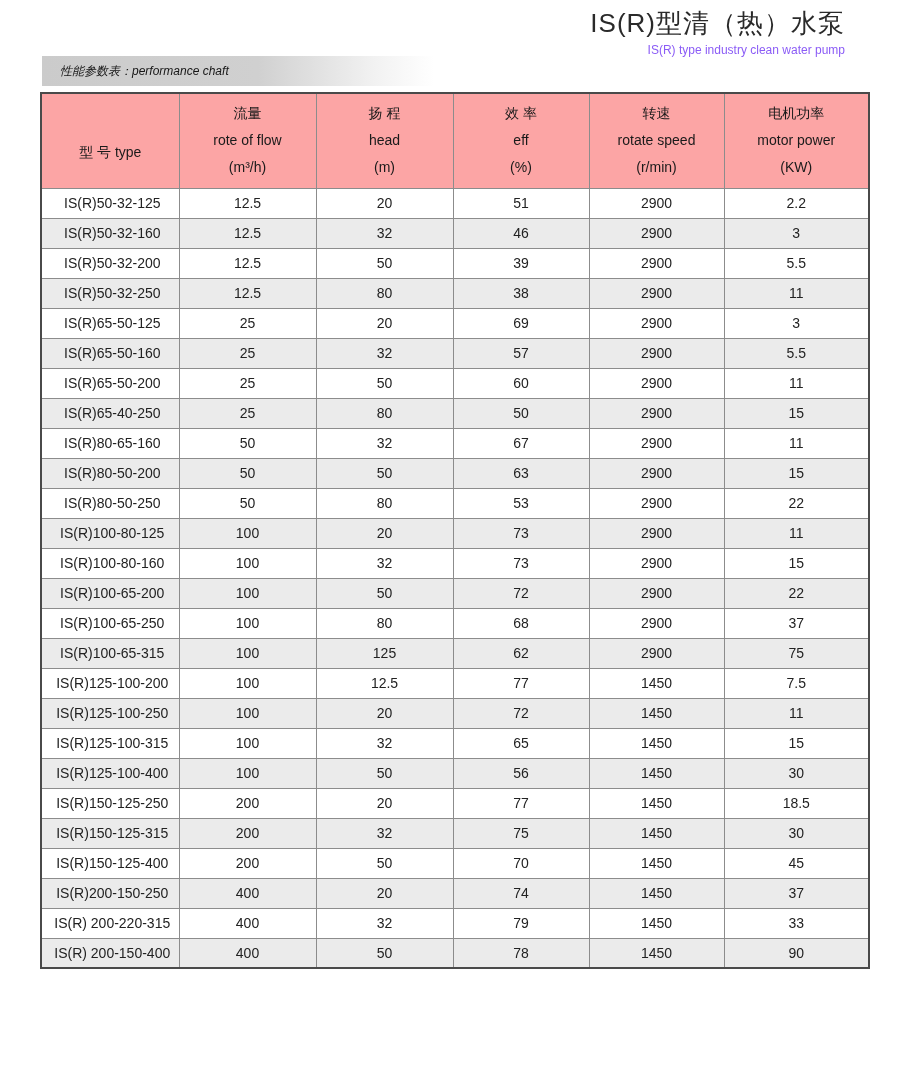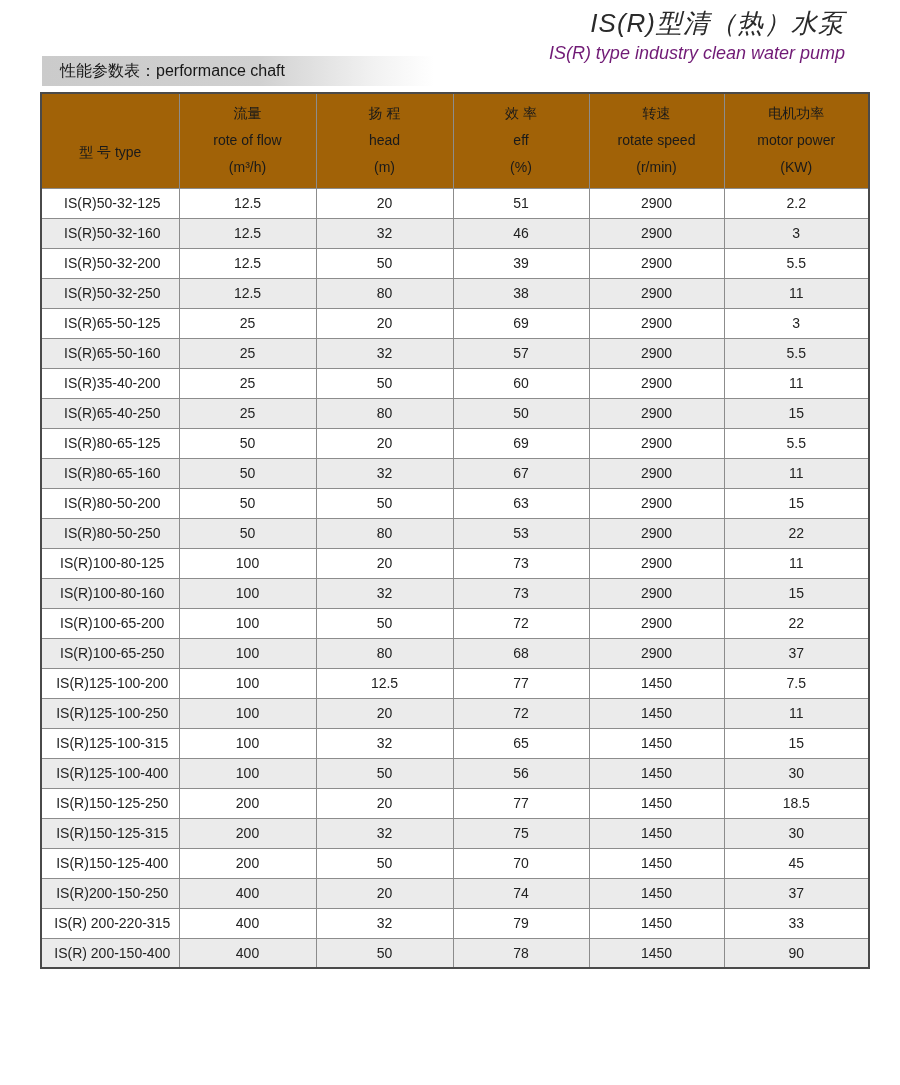--- a/index.html
+++ b/index.html
@@ -9,62 +9,62 @@
     height: 1085px;
     position: relative;
     font-family: "Liberation Sans", "DejaVu Sans", sans-serif;
     color: #1f1f1f;
   }
   .page-header {
     position: absolute;
     top: 6px;
     right: 55px;
     text-align: right;
-    font-style: italic;
   }
   .title-zh {
     font-size: 26px;
     letter-spacing: 1px;
     color: #2a2a2a;
   }
   .title-en {
-    font-size: 18px;
+    font-size: 12px;
     margin-top: 2px;
-    color: #701a75;
+    color: #8b5cf6;
   }
   .section-bar {
     position: absolute;
     left: 42px;
     top: 56px;
     width: 392px;
     height: 30px;
     background: linear-gradient(90deg, #cbcbcb 0%, #d0d0d0 55%, #f2f2f2 85%, #ffffff 100%);
     display: flex;
     align-items: center;
     padding-left: 18px;
-    font-size: 16px;
+    font-size: 12px;
     color: #161616;
+    font-style: italic;
   }
   table.perf {
     position: absolute;
     left: 40px;
     top: 92px;
     width: 828px;
     border-collapse: collapse;
     table-layout: fixed;
     border: 2px solid #4a4a4a;
     font-size: 14px;
   }
   table.perf th, table.perf td {
     border: 1px solid #8c8c8c;
     text-align: center;
     vertical-align: middle;
   }
   thead th {
-    background: #a16207;
+    background: #fca5a5;
     height: 95px;
     font-weight: normal;
     font-size: 14px;
     color: #1a1a1a;
   }
   thead th .hline { line-height: 27px; }
   th.th-type {
     text-align: left;
     vertical-align: middle;
   }
@@ -176,44 +176,36 @@
       </tr>
       <tr>
         <td class="model-cell">IS(R)65-50-160</td>
         <td>25</td>
         <td>32</td>
         <td>57</td>
         <td>2900</td>
         <td>5.5</td>
       </tr>
       <tr>
-        <td class="model-cell">IS(R)35-40-200</td>
+        <td class="model-cell">IS(R)65-50-200</td>
         <td>25</td>
         <td>50</td>
         <td>60</td>
         <td>2900</td>
         <td>11</td>
       </tr>
       <tr>
         <td class="model-cell">IS(R)65-40-250</td>
         <td>25</td>
         <td>80</td>
         <td>50</td>
         <td>2900</td>
         <td>15</td>
       </tr>
       <tr>
-        <td class="model-cell">IS(R)80-65-125</td>
-        <td>50</td>
-        <td>20</td>
-        <td>69</td>
-        <td>2900</td>
-        <td>5.5</td>
-      </tr>
-      <tr>
         <td class="model-cell">IS(R)80-65-160</td>
         <td>50</td>
         <td>32</td>
         <td>67</td>
         <td>2900</td>
         <td>11</td>
       </tr>
       <tr>
         <td class="model-cell">IS(R)80-50-200</td>
         <td>50</td>
@@ -254,20 +246,28 @@
         <td>2900</td>
         <td>22</td>
       </tr>
       <tr>
         <td class="model-cell">IS(R)100-65-250</td>
         <td>100</td>
         <td>80</td>
         <td>68</td>
         <td>2900</td>
         <td>37</td>
+      </tr>
+      <tr>
+        <td class="model-cell">IS(R)100-65-315</td>
+        <td>100</td>
+        <td>125</td>
+        <td>62</td>
+        <td>2900</td>
+        <td>75</td>
       </tr>
       <tr>
         <td class="model-cell">IS(R)125-100-200</td>
         <td>100</td>
         <td>12.5</td>
         <td>77</td>
         <td>1450</td>
         <td>7.5</td>
       </tr>
       <tr>

